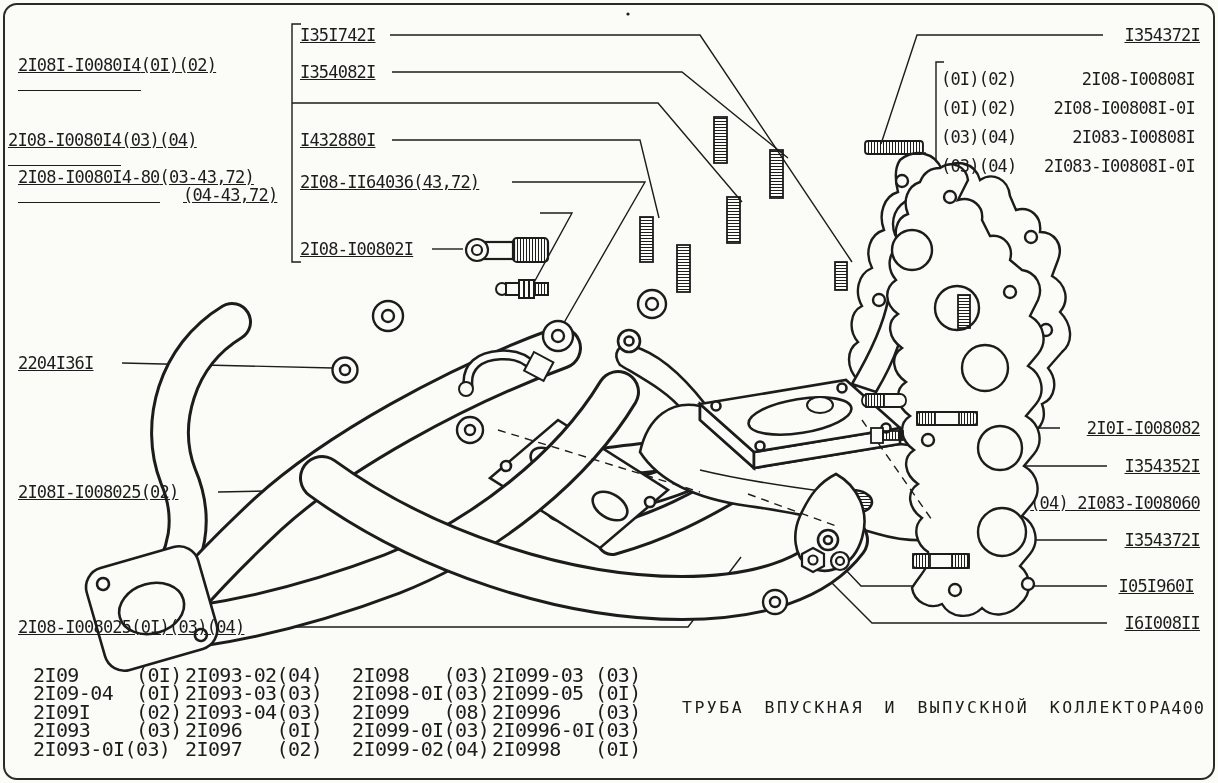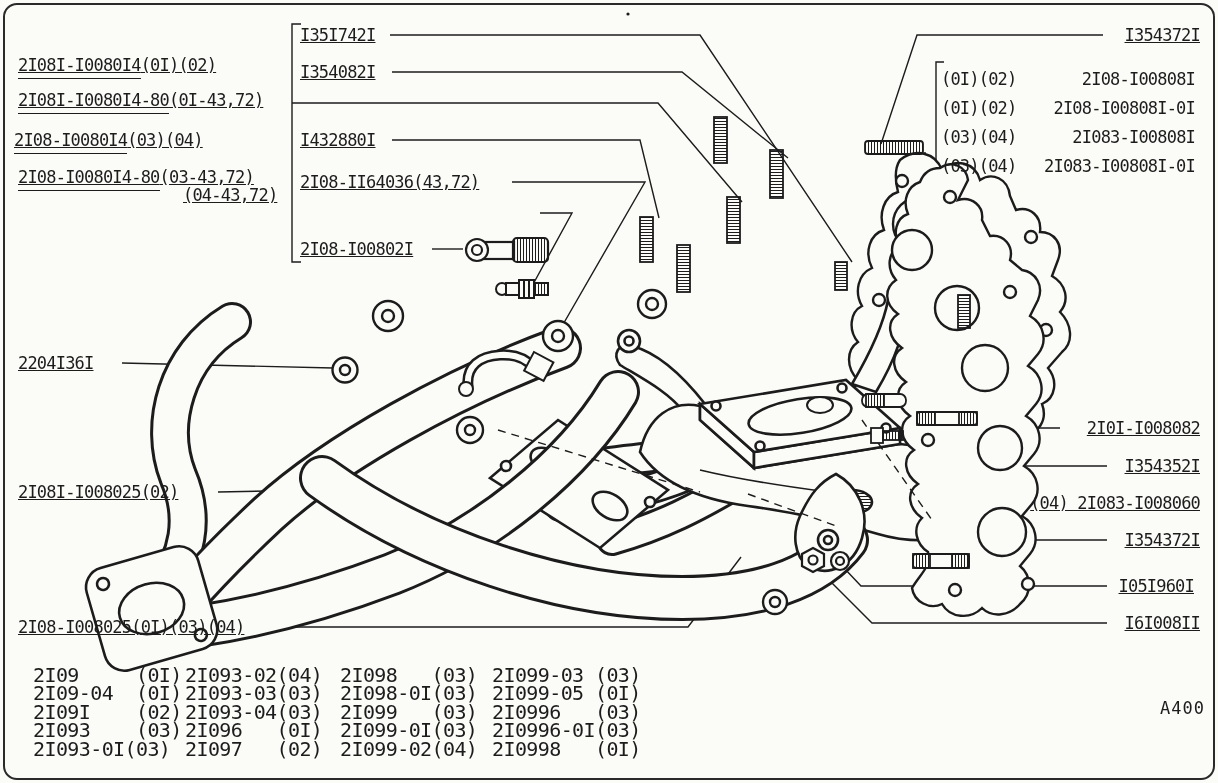--- a/index.html
+++ b/index.html
@@ -4,21 +4,21 @@
 <style>
   html,body{margin:0;padding:0;background:#e8e8e4;}
   #page{
     position:relative;width:1218px;height:783px;background:#fbfbf8;
     font-family:"DejaVu Sans Mono","Liberation Mono",monospace;color:#1c1c1c;
     overflow:hidden;
   }
   #frame{position:absolute;inset:3px;border:2px solid #2a2a2a;border-radius:14px;pointer-events:none;}
   svg{position:absolute;left:0;top:0;}
   .lbl{position:absolute;font-size:17px;letter-spacing:-0.8px;white-space:pre;line-height:19px;text-decoration:underline;}
-  .lbl .u{border-bottom:1.6px solid #1c1c1c;padding-bottom:3px;}
+  .lbl .u{border-bottom:1.6px solid #1c1c1c;padding-bottom:15px;}
   .r{text-align:right;}
   .vbox{position:absolute;left:941px;top:64px;width:254px;display:flex;flex-direction:column;}
   .vrow{display:flex;justify-content:space-between;height:29px;align-items:center;font-size:17px;letter-spacing:-0.8px;white-space:pre;}
   .tblcol{position:absolute;top:663px;font-size:20px;letter-spacing:-0.6px;}
   .tblcol div{height:18.4px;white-space:pre;}
   #caption{position:absolute;left:682px;top:698px;font-size:16.5px;letter-spacing:2.5px;word-spacing:8px;white-space:pre;}
   #pagecode{position:absolute;left:1160px;top:698px;font-size:17px;letter-spacing:1px;}
 </style>
 </head>
 <body>
@@ -266,22 +266,21 @@
       <g stroke-width="2.2">
         <circle cx="840" cy="561" r="9"></circle>
           <circle cx="840" cy="561" r="4"></circle>
       </g>
     </g>
 
     <circle cx="628" cy="14" r="1.6" fill="#1c1c1c"></circle>
   </svg>
 
   <div class="lbl" style="left:18px;top:56px"><span class="u">2I08I-I0080I4</span><span>(0I)(02)</span></div>
-  <div class="lbl" style="left:18px;top:91px"><span class="u">2I08I-I0080I4-80</span><span>(0I-43,72)</span></div>
-  <div class="lbl" style="left:14px;top:131px"><span class="u">2I08-I0080I4</span><span>(03)(04)</span></div>
+  <div class="lbl" style="left:8px;top:131px"><span class="u">2I08-I0080I4</span><span>(03)(04)</span></div>
   <div class="lbl" style="left:18px;top:168px"><span class="u">2I08-I0080I4-80</span><span>(03-43,72)</span></div>
   <div class="lbl" style="left:183px;top:186px"><span>(04-43,72)</span></div>
 
   <div class="lbl" style="left:300px;top:26px">I35I742I</div>
   <div class="lbl" style="left:300px;top:63px">I354082I</div>
   <div class="lbl" style="left:300px;top:131px">I432880I</div>
   <div class="lbl" style="left:300px;top:173px">2I08-II64036(43,72)</div>
   <div class="lbl" style="left:300px;top:240px">2I08-I00802I</div>
 
   <div class="lbl r" style="right:18px;top:26px">I354372I</div>
@@ -311,29 +310,30 @@
     <div>2I093    (03)</div>
     <div>2I093-0I(03)</div>
   </div>
   <div class="tblcol" style="left:185px">
     <div>2I093-02(04)</div>
     <div>2I093-03(03)</div>
     <div>2I093-04(03)</div>
     <div>2I096   (0I)</div>
     <div>2I097   (02)</div>
   </div>
-  <div class="tblcol" style="left:340px">
+  <div class="tblcol" style="left:352px">
     <div>2I098   (03)</div>
     <div>2I098-0I(03)</div>
-    <div>2I099   (03)</div>
+    <div>2I099   (08)</div>
     <div>2I099-0I(03)</div>
     <div>2I099-02(04)</div>
   </div>
   <div class="tblcol" style="left:492px">
     <div>2I099-03 (03)</div>
     <div>2I099-05 (0I)</div>
     <div>2I0996   (03)</div>
     <div>2I0996-0I(03)</div>
     <div>2I0998   (0I)</div>
   </div>
 
+  <div id="caption">ТРУБА ВПУСКНАЯ И ВЫПУСКНОЙ КОЛЛЕКТОР</div>
   <div id="pagecode">A400</div>
 </div>
 
 </body></html>

